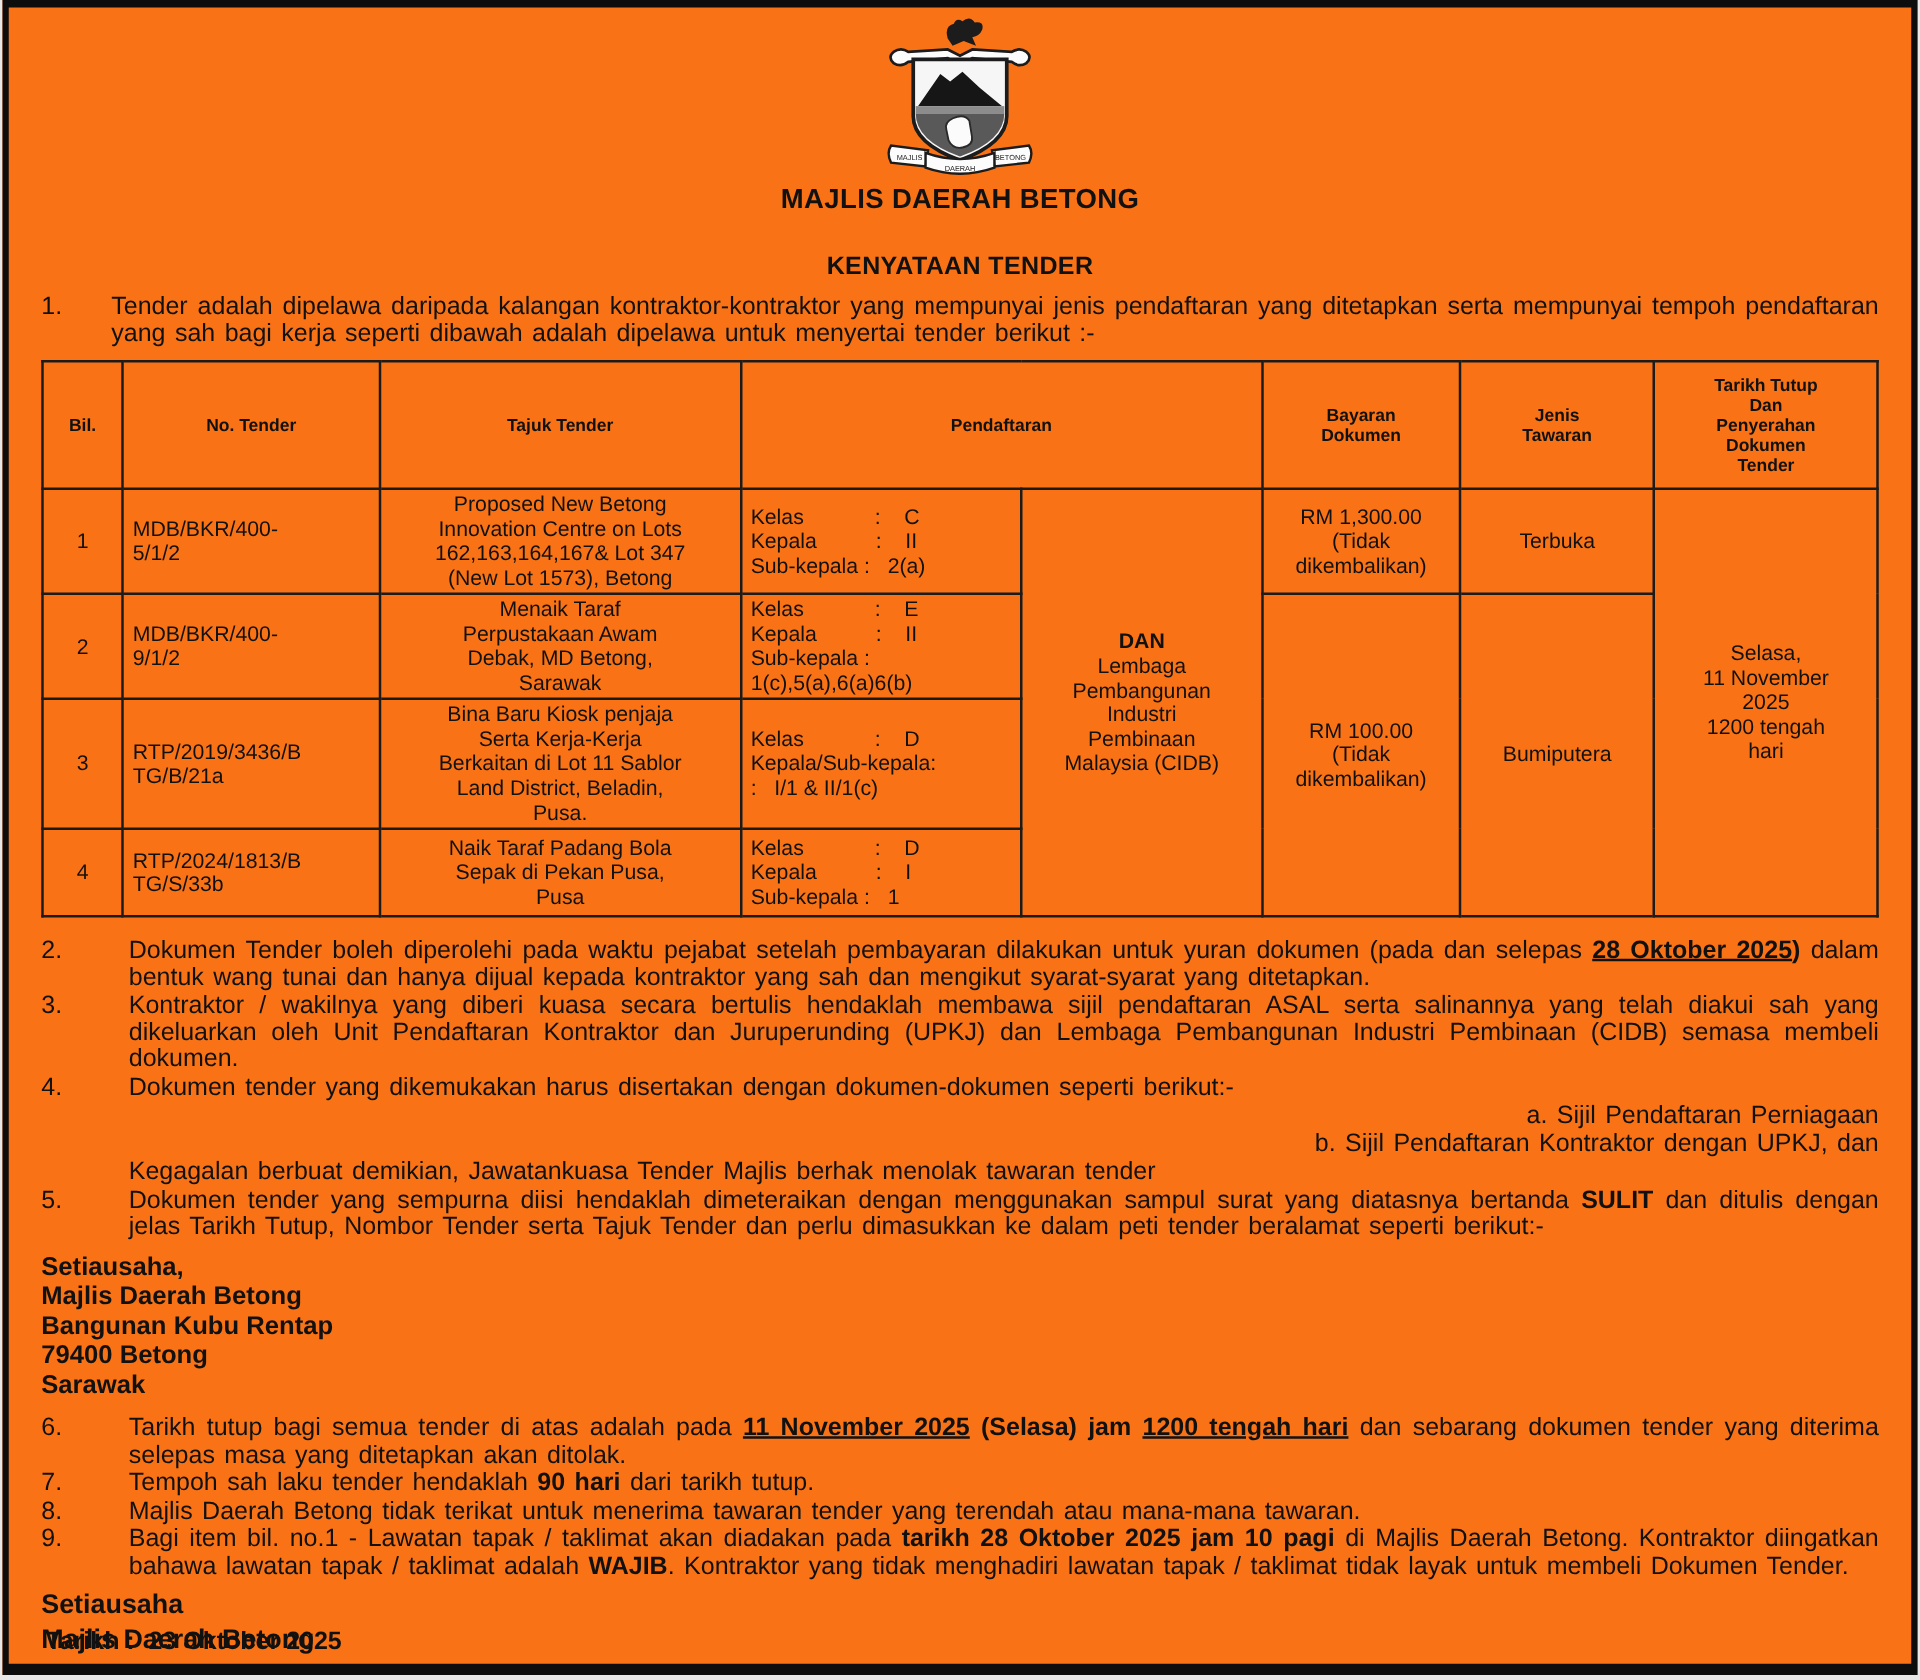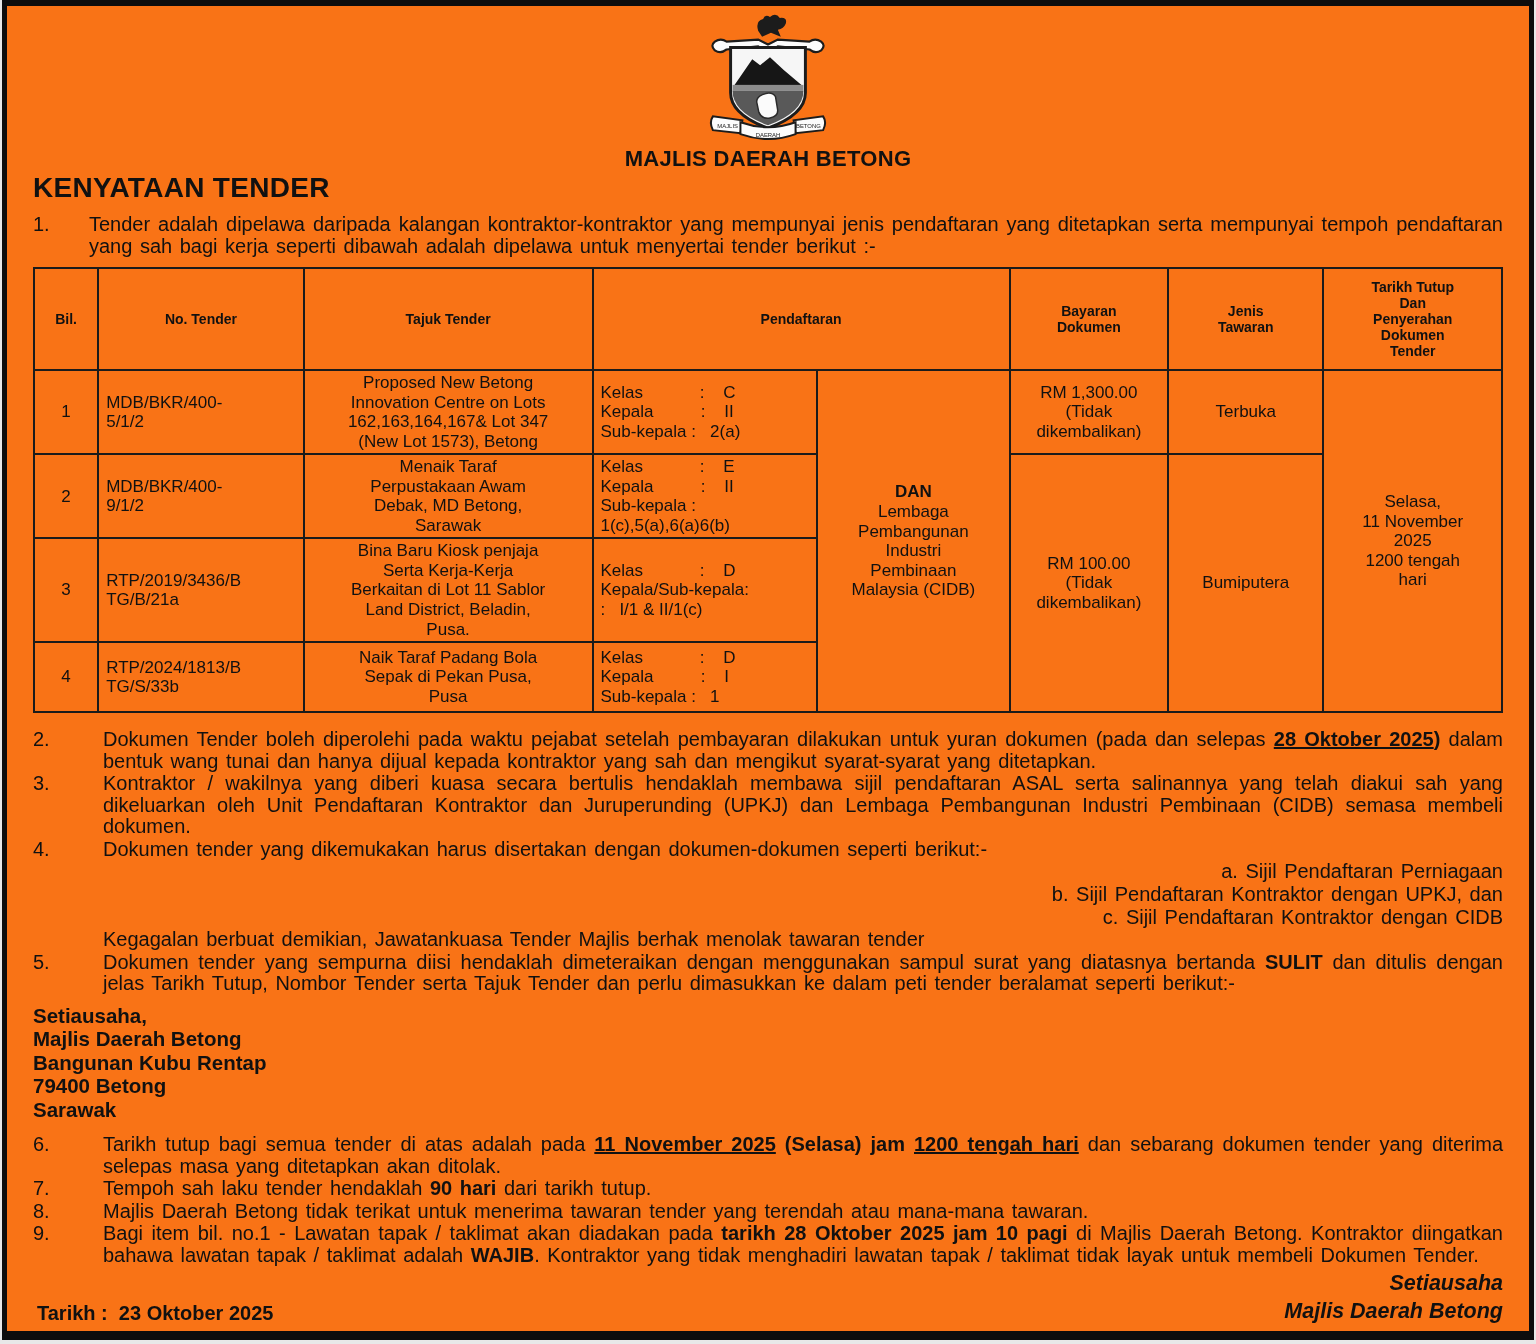--- a/index.html
+++ b/index.html
@@ -8,40 +8,40 @@
     position:absolute;left:2px;top:0;width:1532px;height:1340px;
     box-sizing:border-box;background:#f97316;
     border-style:solid;border-color:#0d0d0d;border-width:6px 5px 9px 5px;
     padding:6px 26px 4px 26px;
     display:flex;flex-direction:column;overflow:hidden;
   }
   .b{font-weight:bold;}
   .u{text-decoration:underline;}
   .crest-wrap{display:flex;justify-content:center;margin-top:2px;}
   .org-name{text-align:center;font-weight:bold;font-size:22px;margin-top:6px;letter-spacing:.3px;}
-  .doc-title{font-weight:bold;font-size:28px;margin-top:0;margin-bottom:10px;letter-spacing:.3px;}
+  .doc-title{text-align:center;font-weight:bold;font-size:20px;margin-top:30px;margin-bottom:10px;letter-spacing:.3px;}
   .clause{display:flex;font-size:20px;line-height:21.5px;word-spacing:2px;}
   .clause .num{flex:none;width:70px;}
   .clause .body{flex:1;text-align:justify;}
   .intro{margin-bottom:10px;}
   .intro .num{width:56px;}
   table.tender{border-collapse:collapse;width:100%;table-layout:fixed;margin-bottom:16px;font-size:17px;line-height:1.15;}
   table.tender th,table.tender td{border:2px solid #1b1b1b;padding:2px 7px;vertical-align:middle;overflow:hidden;}
   table.tender th{font-size:14px;font-weight:bold;text-align:center;white-space:pre-line;}
   td.c{text-align:center;}
   td.preline{white-space:pre-line;}
   td.no-tender{text-align:left;white-space:pre-line;}
   td.pend{text-align:left;white-space:pre-wrap;padding-left:10px;}
   .cidb-dan{font-weight:bold;}
   .notes{display:flex;flex-direction:column;gap:1px;}
   .sub-item{margin-left:64px;text-align:right;line-height:23px;}
   .tail-line{text-align:left;}
   .address{ text-align:left;font-weight:bold;font-size:20.5px;line-height:23.5px;margin:8px 0 12px 0;}
   .footer{margin-top:auto;position:relative;padding-bottom:2px;}
-  .signoff{text-align:right;font-weight:bold;font-size:21.5px;line-height:28px;font-style:italic;}
+  .signoff{text-align:left;font-weight:bold;font-size:21.5px;line-height:28px;}
   .date-line{position:absolute;left:4px;bottom:2px;font-weight:bold;font-size:20px;white-space:pre;}
 </style>
 </head>
 <body>
 
 <div class="page">
 
   <div class="crest-wrap">
     <svg width="136" height="126" viewBox="0 0 136 128">
       <g>
@@ -189,21 +189,20 @@
       <div class="num">3.</div>
       <div class="body">Kontraktor / wakilnya yang diberi kuasa secara bertulis hendaklah membawa sijil pendaftaran ASAL serta salinannya yang telah diakui sah yang dikeluarkan oleh Unit Pendaftaran Kontraktor dan Juruperunding (UPKJ) dan Lembaga Pembangunan Industri Pembinaan (CIDB) semasa membeli dokumen.</div>
     </div>
 
     <div class="clause">
       <div class="num">4.</div>
       <div class="body">
         <div class="tail-line">Dokumen tender yang dikemukakan harus disertakan dengan dokumen-dokumen seperti berikut:-</div>
         <div class="sub-item">a. Sijil Pendaftaran Perniagaan</div>
         <div class="sub-item">b. Sijil Pendaftaran Kontraktor dengan UPKJ, dan</div>
-        <div class="sub-item">c. Sijil Pendaftaran Kontraktor dengan CIDB</div>
         <div class="tail-line">Kegagalan berbuat demikian, Jawatankuasa Tender Majlis berhak menolak tawaran tender</div>
       </div>
     </div>
 
     <div class="clause">
       <div class="num">5.</div>
       <div class="body"><span>Dokumen tender yang sempurna diisi hendaklah dimeteraikan dengan menggunakan sampul surat yang diatasnya bertanda </span><span class="b">SULIT</span><span> dan ditulis dengan jelas Tarikh Tutup, Nombor Tender serta Tajuk Tender dan perlu dimasukkan ke dalam peti tender beralamat seperti berikut:-</span></div>
     </div>
 
     <div class="address">

